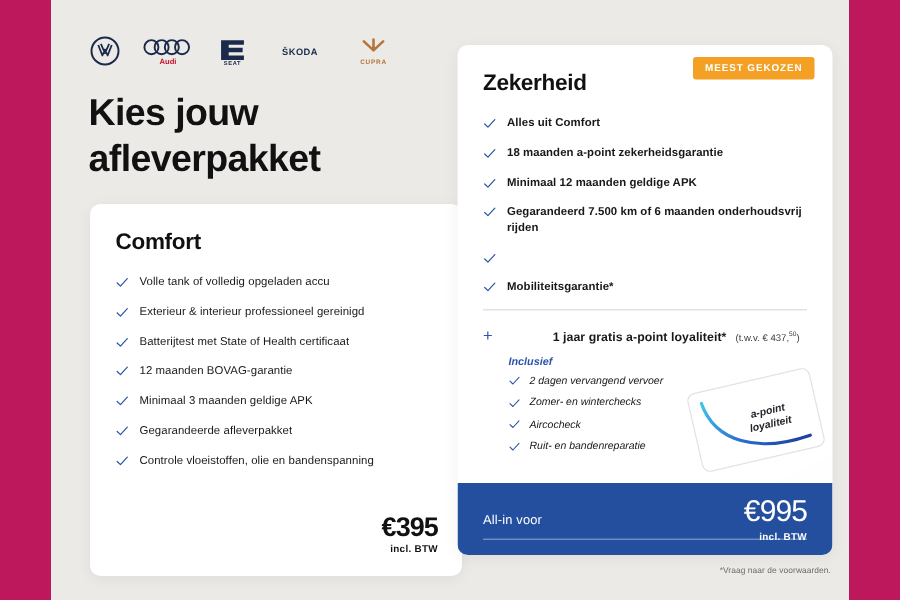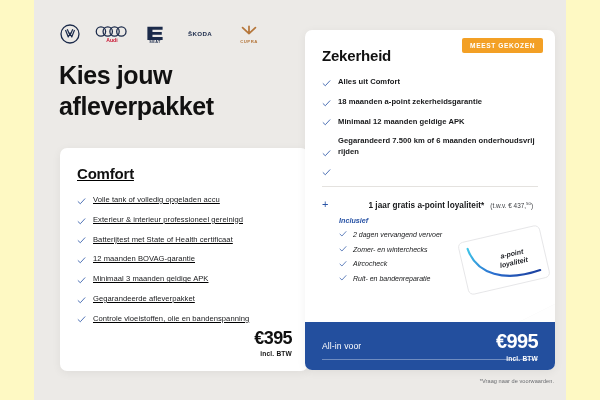--- a/index.html
+++ b/index.html
@@ -10,21 +10,21 @@
   body {
     width: 600px;
     height: 400px;
     overflow: hidden;
     font-family: "Liberation Sans", sans-serif;
   }
   .stage {
     position: relative;
     width: 600px;
     height: 400px;
-    background: #fef9c3;
+    background: #be185d;
   }
   .canvas {
     position: absolute;
     left: 34px;
     top: 0;
     width: 532px;
     height: 400px;
     background: #eceae7;
     overflow: hidden;
   }
@@ -60,24 +60,23 @@
 
   
   .card {
     position: absolute;
     background: #ffffff;
     border-radius: 7px;
     box-shadow: 0 2px 10px rgba(0,0,0,0.06);
   }
   .card-comfort {
     left: 26px;
-    top: 148px;
+    top: 136px;
     width: 248px;
-    height: 223px;
-    text-decoration: underline;
+    height: 248px;
   }
   .card-zekerheid {
     left: 271px;
     top: 30px;
     width: 250px;
     height: 340px;
     overflow: hidden;
   }
 
   .card-title {
@@ -90,21 +89,21 @@
   .card-zekerheid .card-title { margin: 17px 0 0 17px; }
 
   
   ul.features {
     list-style: none;
     margin: 13px 0 0 0;
     padding: 0 16px 0 17px;
   }
   ul.features li {
     display: flex;
-    align-items: flex-end;
+    align-items: flex-start;
     margin-bottom: 9px;
     font-size: 7.6px;
     line-height: 1.42;
     color: #17181a;
     letter-spacing: 0.05px;
   }
   ul.features.bold li { font-weight: 700; font-size: 7.6px; }
   .check {
     flex: 0 0 auto;
     width: 9px;
@@ -218,21 +217,21 @@
   }
   .price-bar .allin {
     color: #ffffff;
     font-size: 8.6px;
     letter-spacing: 0.1px;
   }
   .price-bar .price-wrap { text-align: right; }
   .price-bar .price {
     color: #ffffff;
     font-size: 20px;
-    font-weight: 700;
+    font-weight: 400;
     letter-spacing: -0.6px;
     line-height: 1;
     text-align: center;
   }
   .price-bar .vat {
     color: #ffffff;
     font-size: 6.6px;
     font-weight: 700;
     margin-top: 3px;
     letter-spacing: 0.2px;
@@ -448,20 +447,28 @@
               </svg>
           </span>
           <span>Gegarandeerd 7.500 km of 6 maanden onderhoudsvrij rijden</span>
         </li>
         <li>
           <span class="check">
             <svg viewBox="0 0 12 12" width="9" height="9">
                 <path d="M1.5 6.2 L4.4 9 L10.5 2.4" fill="none" stroke="#2b55a6" stroke-width="1.1" stroke-linecap="round" stroke-linejoin="round"></path>
               </svg>
           </span>
+        </li>
+        <li>
+          <span class="check">
+            <svg viewBox="0 0 12 12" width="9" height="9">
+                <path d="M1.5 6.2 L4.4 9 L10.5 2.4" fill="none" stroke="#2b55a6" stroke-width="1.1" stroke-linecap="round" stroke-linejoin="round"></path>
+              </svg>
+          </span>
+          <span>Mobiliteitsgarantie*</span>
         </li>
       </ul>
 
       <div class="divider"></div>
 
       <div class="plus-row">
         <span class="plus-sign">+</span>
         <span class="plus-main">1 jaar gratis a-point loyaliteit*</span>
         <span class="plus-note"><span>(t.w.v. € 437,</span><sup>50</sup><span>)</span></span>
       </div>

